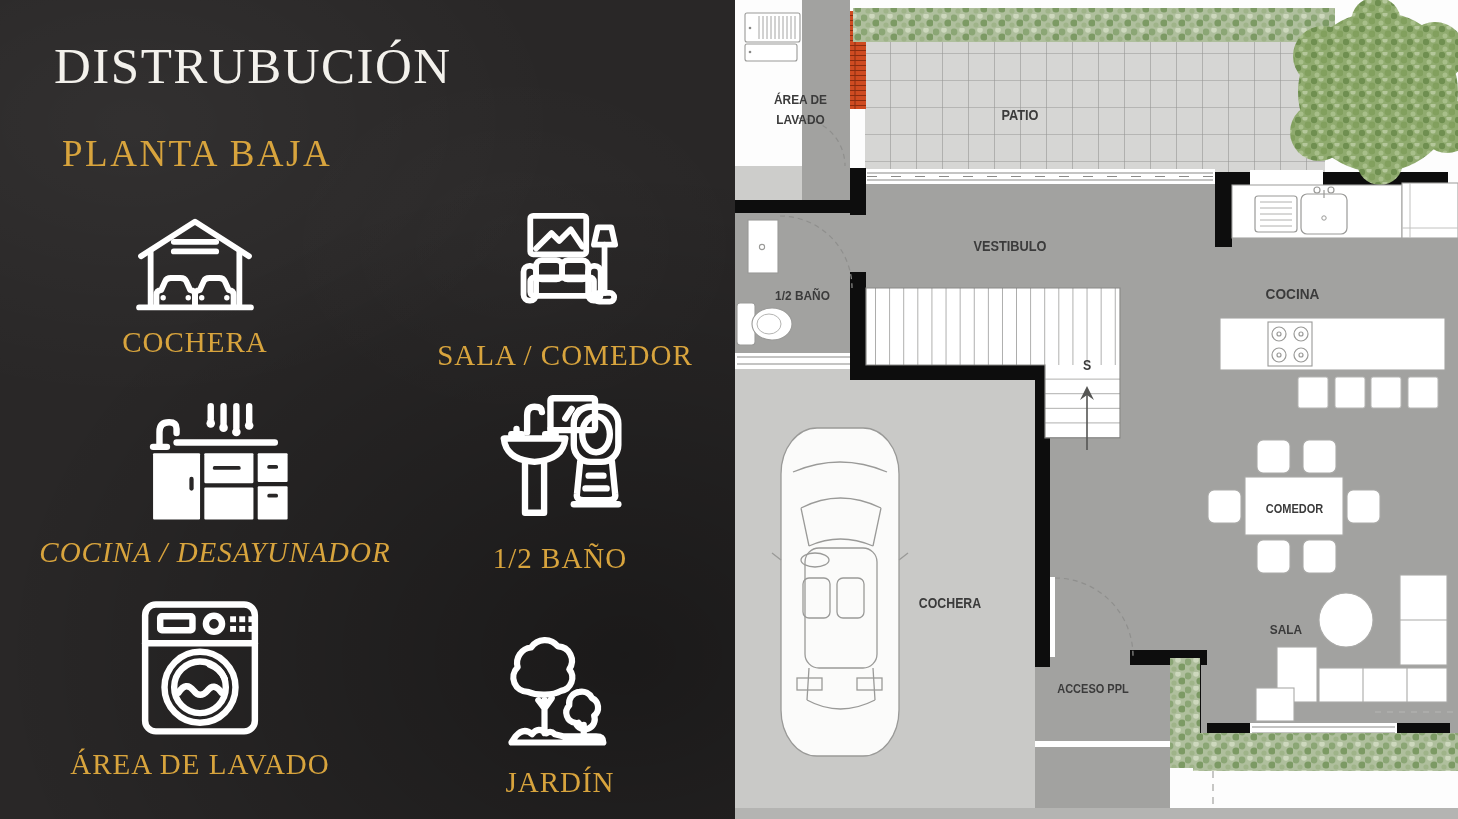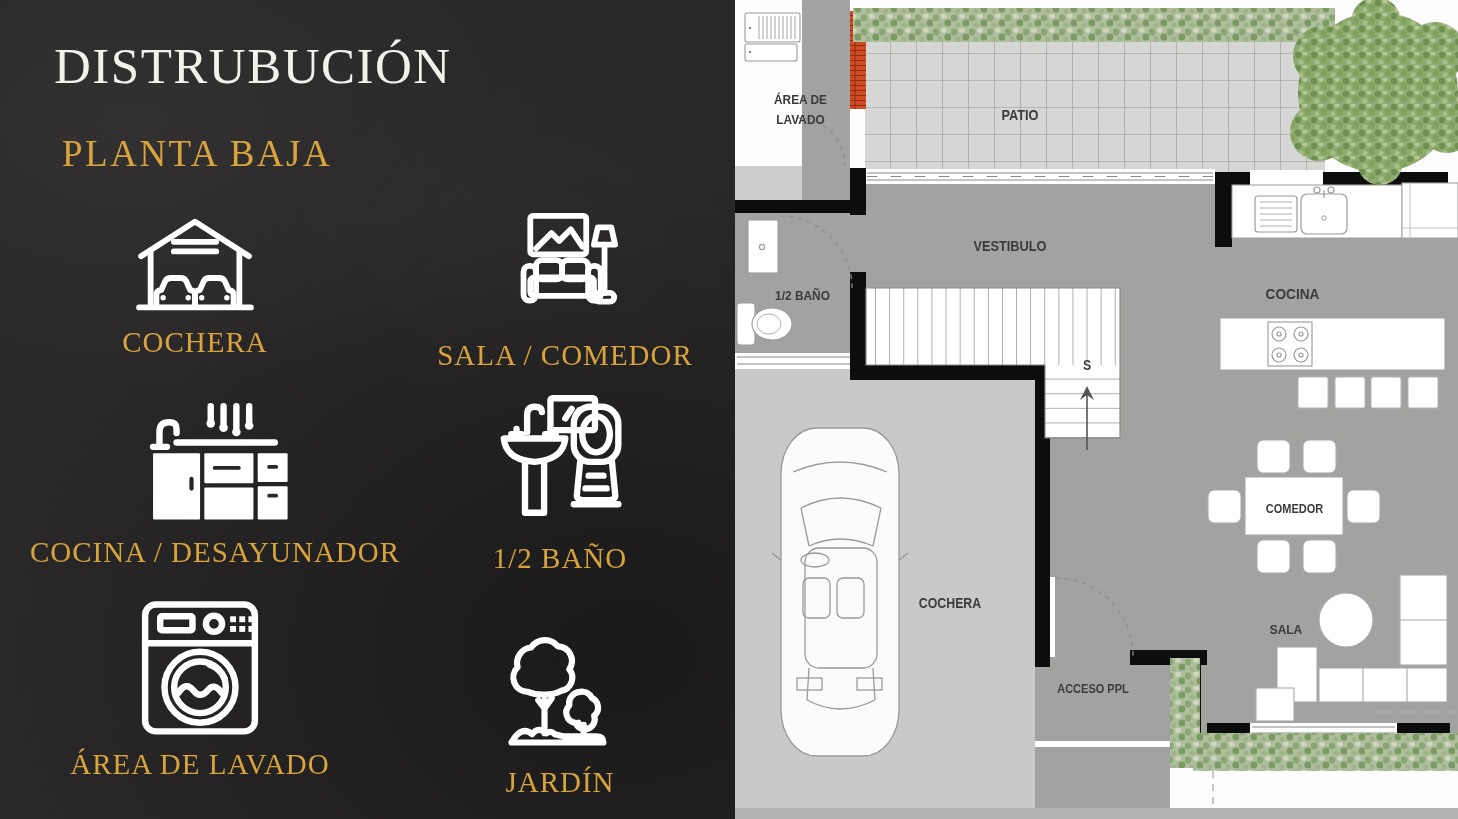--- a/index.html
+++ b/index.html
@@ -69,21 +69,21 @@
         <rect class="ic" stroke-width="5" x="97" y="86" width="20" height="9" rx="4.5"></rect>
         <rect class="ic" x="36" y="52" width="27" height="20" rx="6"></rect>
         <rect class="ic" x="63" y="52" width="27" height="20" rx="6"></rect>
         <rect class="ic" x="23" y="58" width="13" height="36" rx="6"></rect>
         <rect class="ic" x="90" y="58" width="13" height="36" rx="6"></rect>
         <rect class="ic" x="30" y="70" width="66" height="19" rx="4"></rect>
       </svg>
       <div class="legend-label">SALA / COMEDOR</div>
     </div>
 
-    <div class="legend-item" style="left:20px; top:402px; width:390px;">
+    <div class="legend-item" style="left:20px; top:402px; width:390px;font-style:italic;">
       <svg class="glyph" width="152" height="126" viewBox="0 0 140 118">
         <path class="ic" stroke-width="5" d="M66,4 V16 M78,4 V20 M90,4 V24 M102,4 V18"></path>
         <circle class="icf" cx="66" cy="20" r="4"></circle>
           <circle class="icf" cx="78" cy="24" r="4"></circle>
         <circle class="icf" cx="90" cy="28" r="4"></circle>
           <circle class="icf" cx="102" cy="22" r="4"></circle>
         <path class="ic" stroke-width="5" d="M34,38 H126"></path>
         <path class="ic" stroke-width="5" d="M18,42 V28 Q18,19 27,19 Q34,19 34,25 V29"></path>
         <path class="ic" stroke-width="5" d="M12,42 H25"></path>
         <rect class="icf" x="12" y="48" width="44" height="62" rx="1"></rect>

